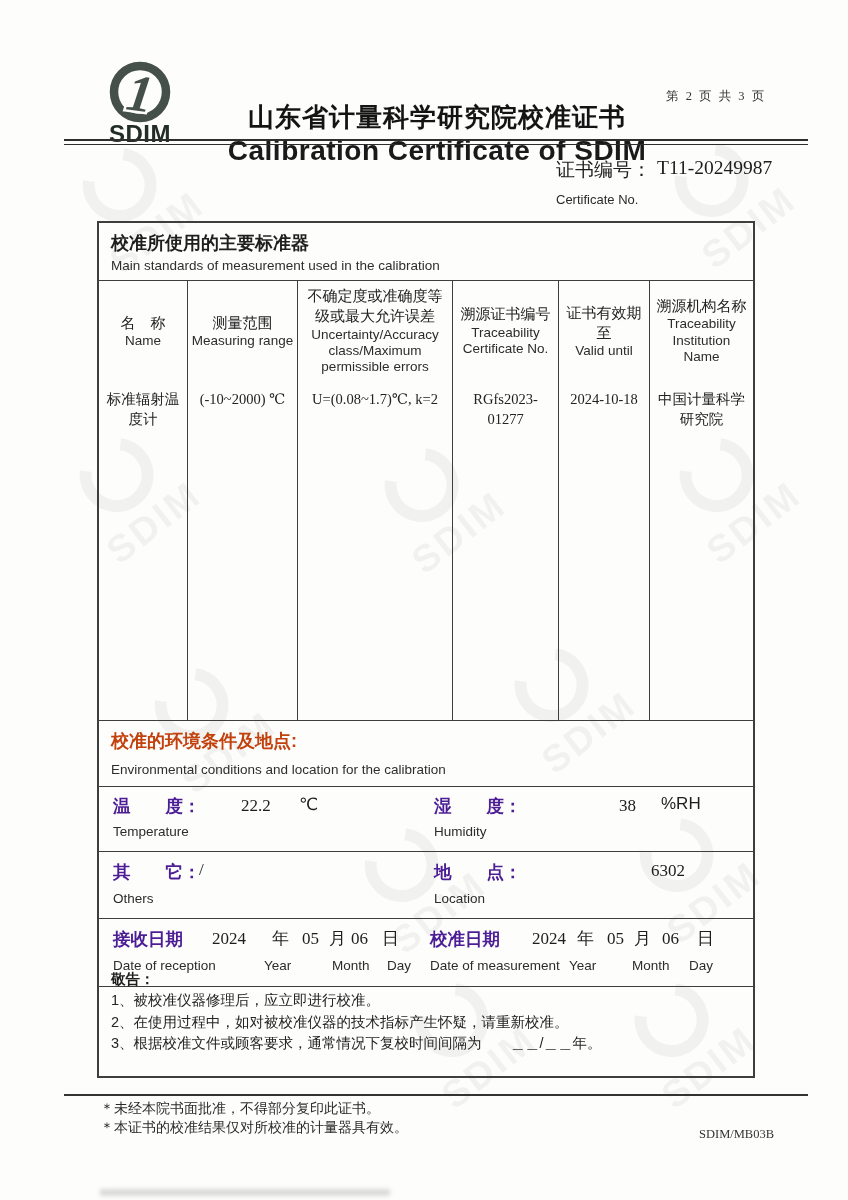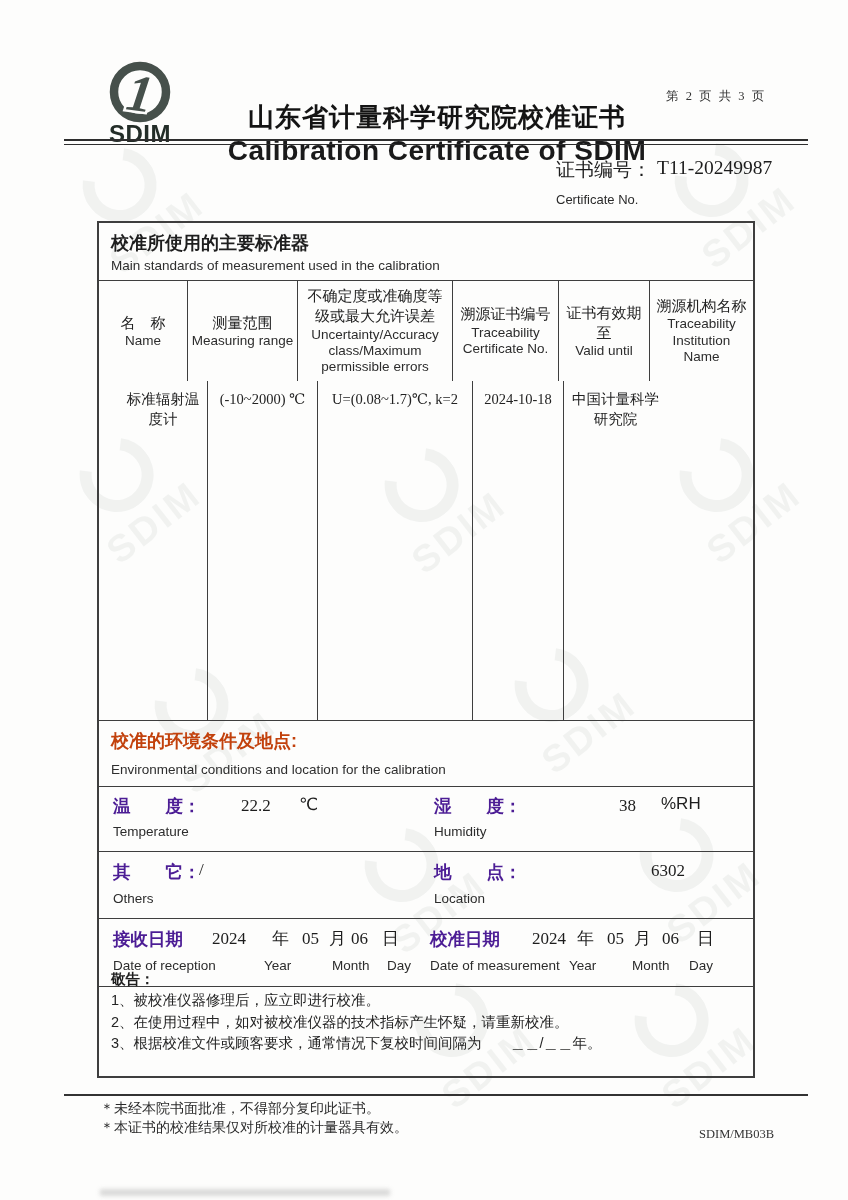--- a/index.html
+++ b/index.html
@@ -59,21 +59,21 @@
   .main-box {
     position:absolute; left:97px; top:221px; width:658px; height:857px;
     border:2px solid #3e3e3e; z-index:1; background:transparent;
   }
   .sec-title { position:absolute; left:0; top:0; width:100%; height:57px; padding:8px 12px 0 12px; }
   .sec-title .zh { font-size:18px; font-weight:bold; color:#1e1e1e; }
   .sec-title .en { font-size:13.5px; color:#2e2e2e; margin-top:3px; }
 
   .hdr-row { position:absolute; left:0; top:57px; width:654px; height:101px;
     border-top:1.5px solid #3e3e3e; display:flex; }
-  .data-row { position:absolute; left:0; top:158px; width:597px; height:339px; display:flex;margin-left:20px; }
+  .data-row { position:absolute; left:0; top:158px; width:597px; height:339px; display:flex; }
   .cell { flex:none; display:flex; flex-direction:column; justify-content:center;
     align-items:center; text-align:center; padding:2px 3px; }
   .cell + .cell { border-left:1.5px solid #3e3e3e; }
   .c1{width:88px;} .c2{width:110px;} .c3{width:155px;} .c4{width:106px;} .c5{width:91px;} .c6{width:104px;}
   .hdr-row .cell .zh { font-size:15px; color:#222; line-height:1.35; }
   .hdr-row .cell .en { font-size:13.5px; color:#2c2c2c; line-height:1.22; }
   .data-row .cell { justify-content:flex-start; padding-top:8px;
     font-family:"Liberation Serif","DejaVu Serif",serif; font-size:14.5px; color:#222; line-height:1.4; }
 
   .divider { position:absolute; left:0; width:654px; border-top:1.5px solid #3e3e3e; }
@@ -207,20 +207,21 @@
     <div class="cell c6">
       <div class="zh">溯源机构名称</div>
       <div class="en">Traceability Institution Name</div>
     </div>
   </div>
 
   <div class="data-row">
     <div class="cell c1">标准辐射温度计</div>
     <div class="cell c2">(-10~2000) ℃</div>
     <div class="cell c3">U=(0.08~1.7)℃, k=2</div>
+    <div class="cell c4">RGfs2023-01277</div>
     <div class="cell c5">2024-10-18</div>
     <div class="cell c6">中国计量科学研究院</div>
   </div>
 
   <div class="divider" style="top:497px"></div>
 
   <div class="env-title">
     <div class="zh">校准的环境条件及地点:</div>
     <div class="en">Environmental conditions and location for the calibration</div>
   </div>

